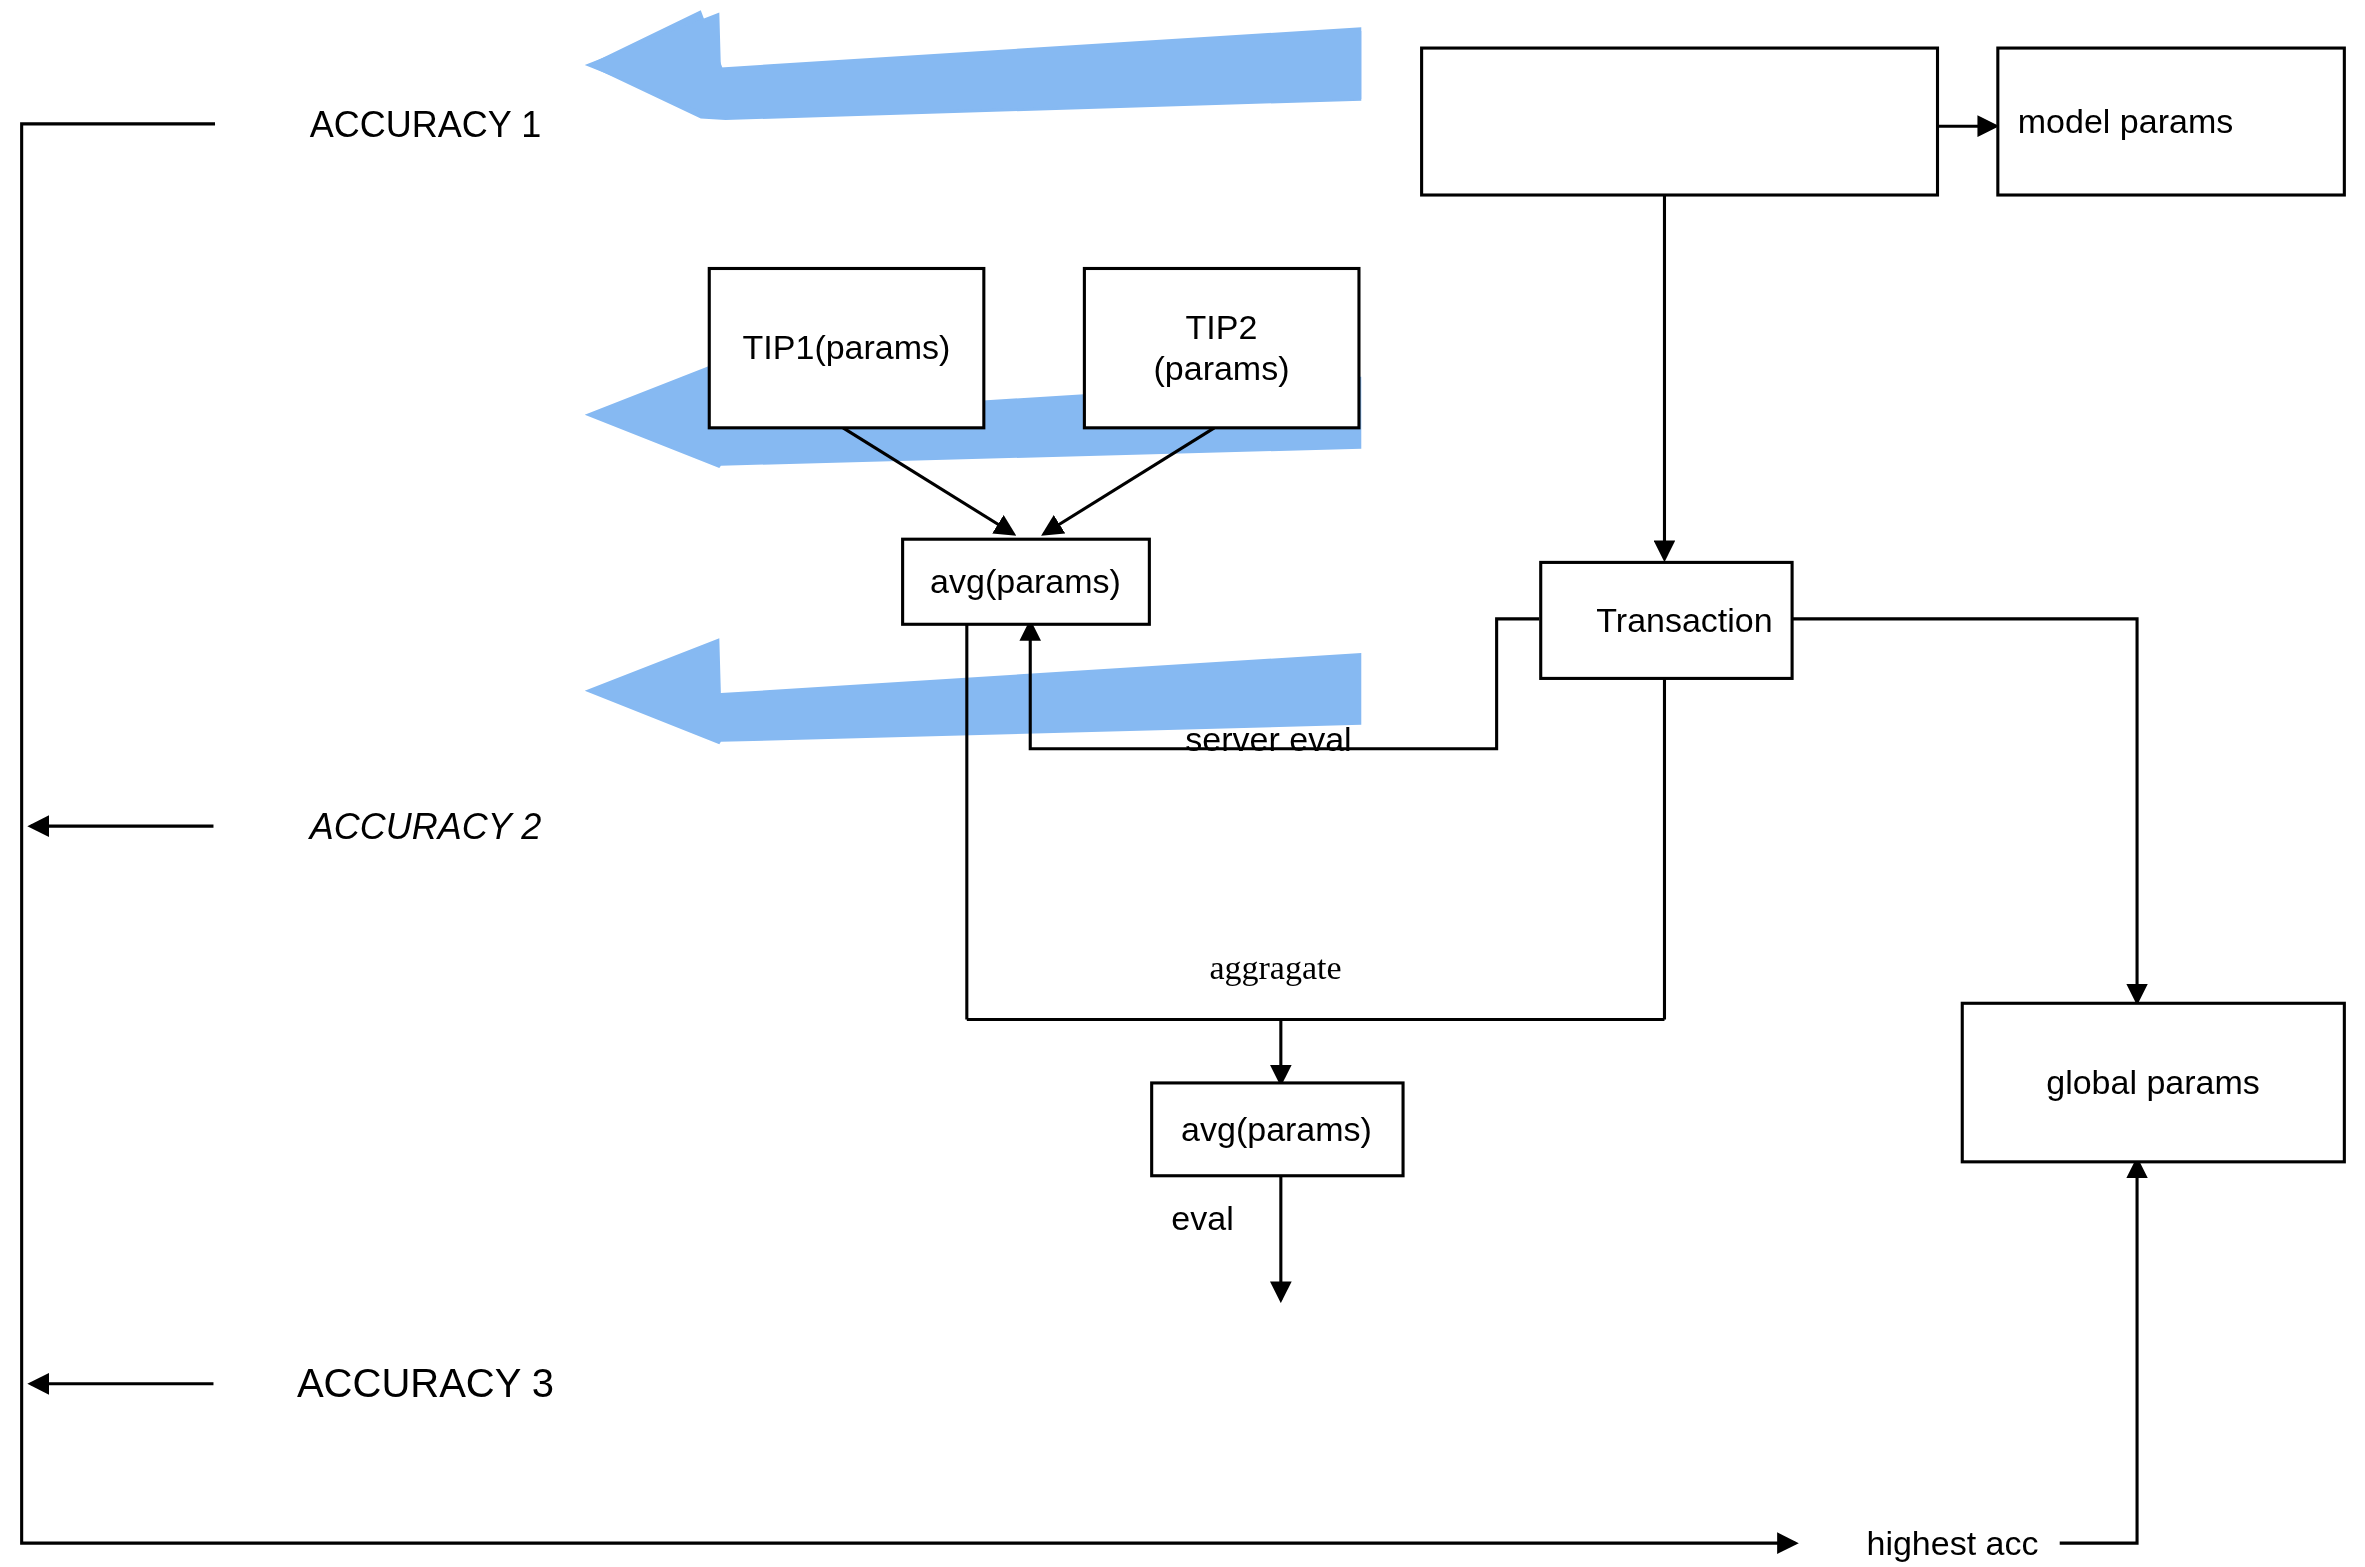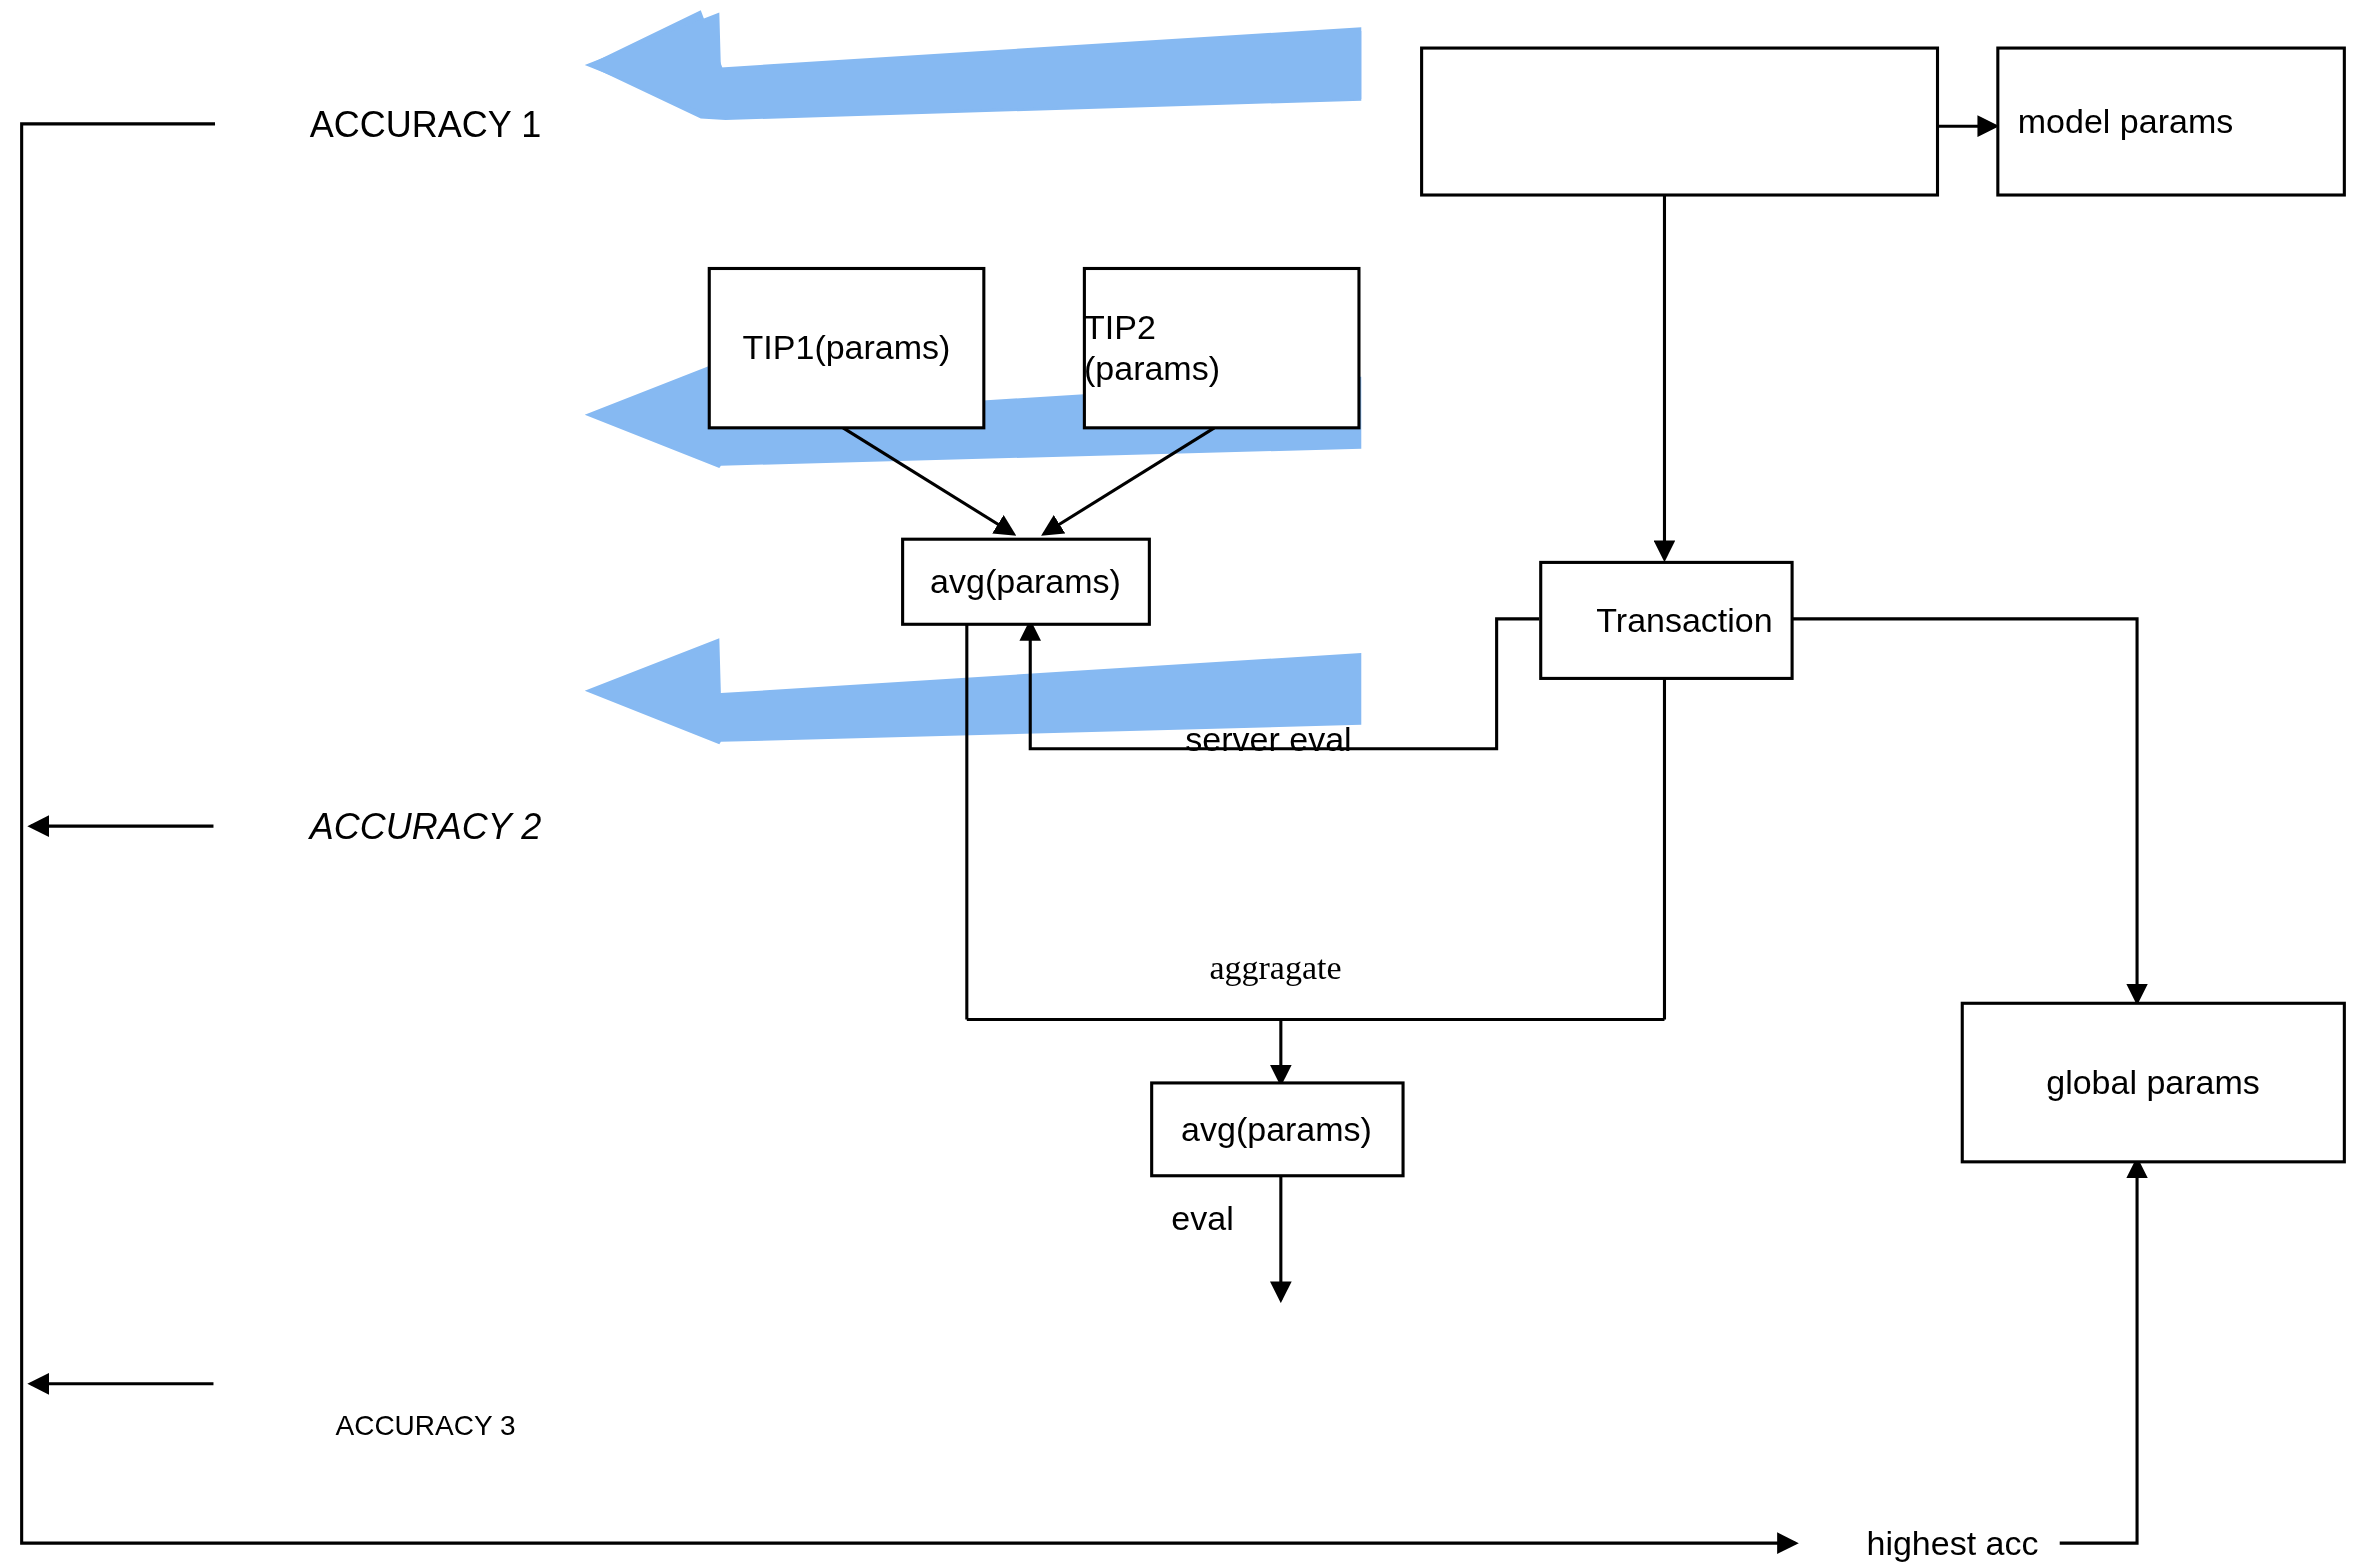--- a/index.html
+++ b/index.html
@@ -123,21 +123,21 @@
   </svg>
 
 
   <div class="lbl" style="position:absolute;left:1909px;top:48px;width:377px;height:147px;display:flex;align-items:center;justify-content:center;font-size:34px;margin-left:28px;">model params</div>
 
   <div style="position:absolute;left:709px;top:268px;width:275px;height:159px;display:flex;align-items:center;justify-content:center;font-size:34px;line-height:1.18;">
     <span>TIP1</span>
     <span>(params)</span>
   </div>
 
-  <div style="position:absolute;left:1084px;top:268px;width:275px;height:159px;display:flex;flex-direction:column;align-items:flex-start;justify-content:center;font-size:34px;line-height:1.18;">
+  <div style="position:absolute;left:1084px;top:268px;width:275px;height:159px;display:flex;flex-direction:column;align-items:center;justify-content:center;font-size:34px;line-height:1.18;">
     <span>TIP2</span>
     <span>(params)</span>
   </div>
 
   <div style="position:absolute;left:902px;top:539px;width:247px;height:85px;display:flex;align-items:center;justify-content:center;font-size:34px;">avg(params)</div>
 
   <div style="position:absolute;left:1540px;top:562px;width:251px;height:116px;display:flex;align-items:center;justify-content:center;font-size:34px;margin-left:19px;">Transaction</div>
 
   <div style="position:absolute;left:1151px;top:1083px;width:251px;height:93px;display:flex;align-items:center;justify-content:center;font-size:34px;">avg(params)</div>
 
@@ -148,16 +148,16 @@
   <div style="position:absolute;left:1121px;top:945px;width:309px;height:46px;display:flex;align-items:center;justify-content:center;font-size:34px;font-family:Liberation Serif, serif;">aggragate</div>
 
   <div style="position:absolute;left:1125px;top:1195px;width:155px;height:46px;display:flex;align-items:center;justify-content:center;font-size:34px;">eval</div>
 
   <div style="position:absolute;left:1829px;top:1520px;width:247px;height:46px;display:flex;align-items:center;justify-content:center;font-size:34px;">highest acc</div>
 
   <div style="position:absolute;left:271px;top:101px;width:309px;height:48px;display:flex;align-items:center;justify-content:center;font-size:36px;">ACCURACY 1</div>
 
   <div style="position:absolute;left:271px;top:803px;width:309px;height:48px;display:flex;align-items:center;justify-content:center;font-size:36px;font-style:italic;">ACCURACY 2</div>
 
-  <div style="position:absolute;left:271px;top:1359px;width:309px;height:48px;display:flex;align-items:center;justify-content:center;font-size:28px;margin-top:43px;">ACCURACY 3</div>
+  <div style="position:absolute;left:271px;top:1359px;width:309px;height:48px;display:flex;align-items:center;justify-content:center;font-size:40px;">ACCURACY 3</div>
 
 </div>
 
 
 </body></html>

